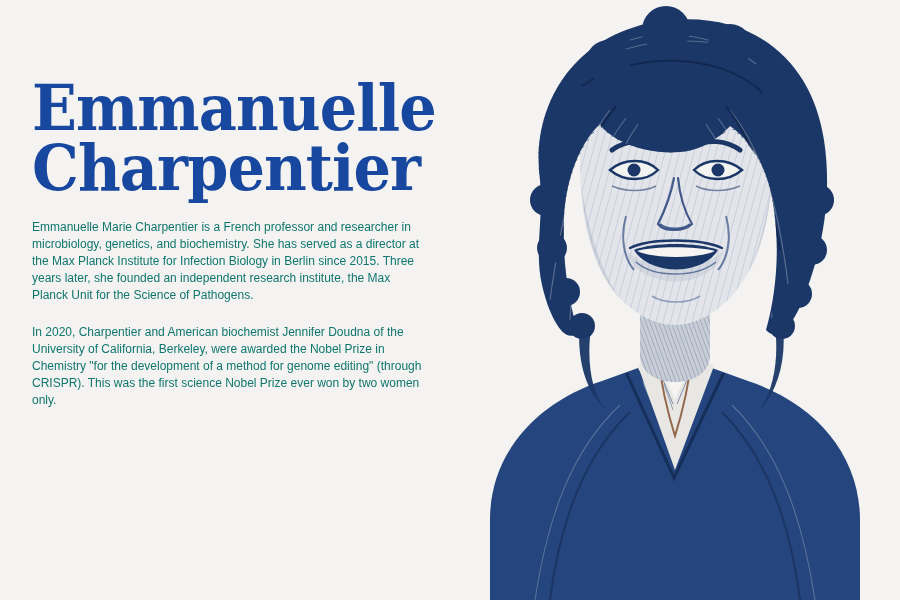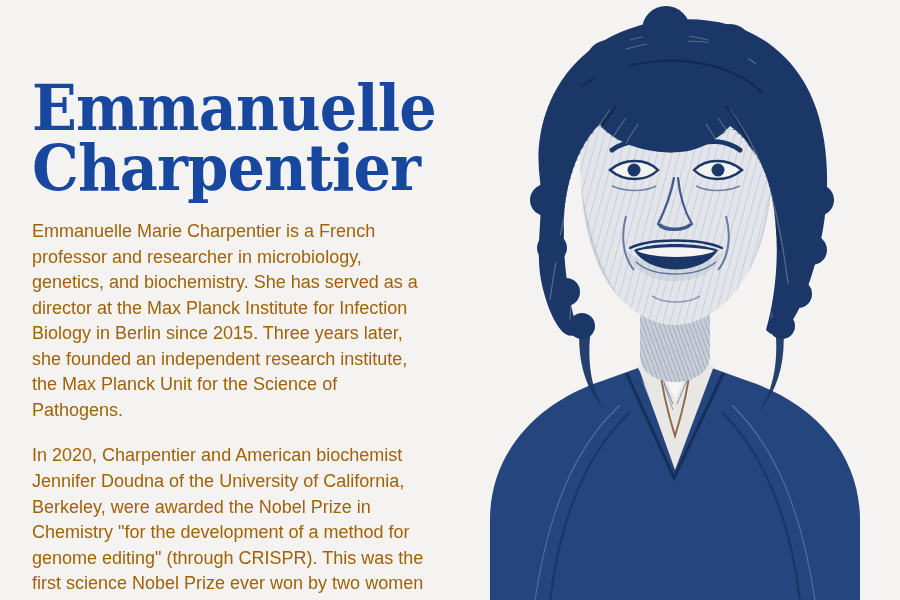--- a/index.html
+++ b/index.html
@@ -35,22 +35,22 @@
     letter-spacing: -1px;
     margin: 0 0 22px 0;
     transform: scaleX(0.92);
     transform-origin: left top;
   }
   .headline .line {
     display: block;
     white-space: nowrap;
   }
   .bio {
-    color: #a16207;
-    font-size: 18px;
+    color: #0f766e;
+    font-size: 12px;
     line-height: 1.42;
     margin: 0 0 20px 0;
     max-width: 395px;
   }
   .bio:last-child {
     margin-bottom: 8px;
   }
 
   
   .portrait {

